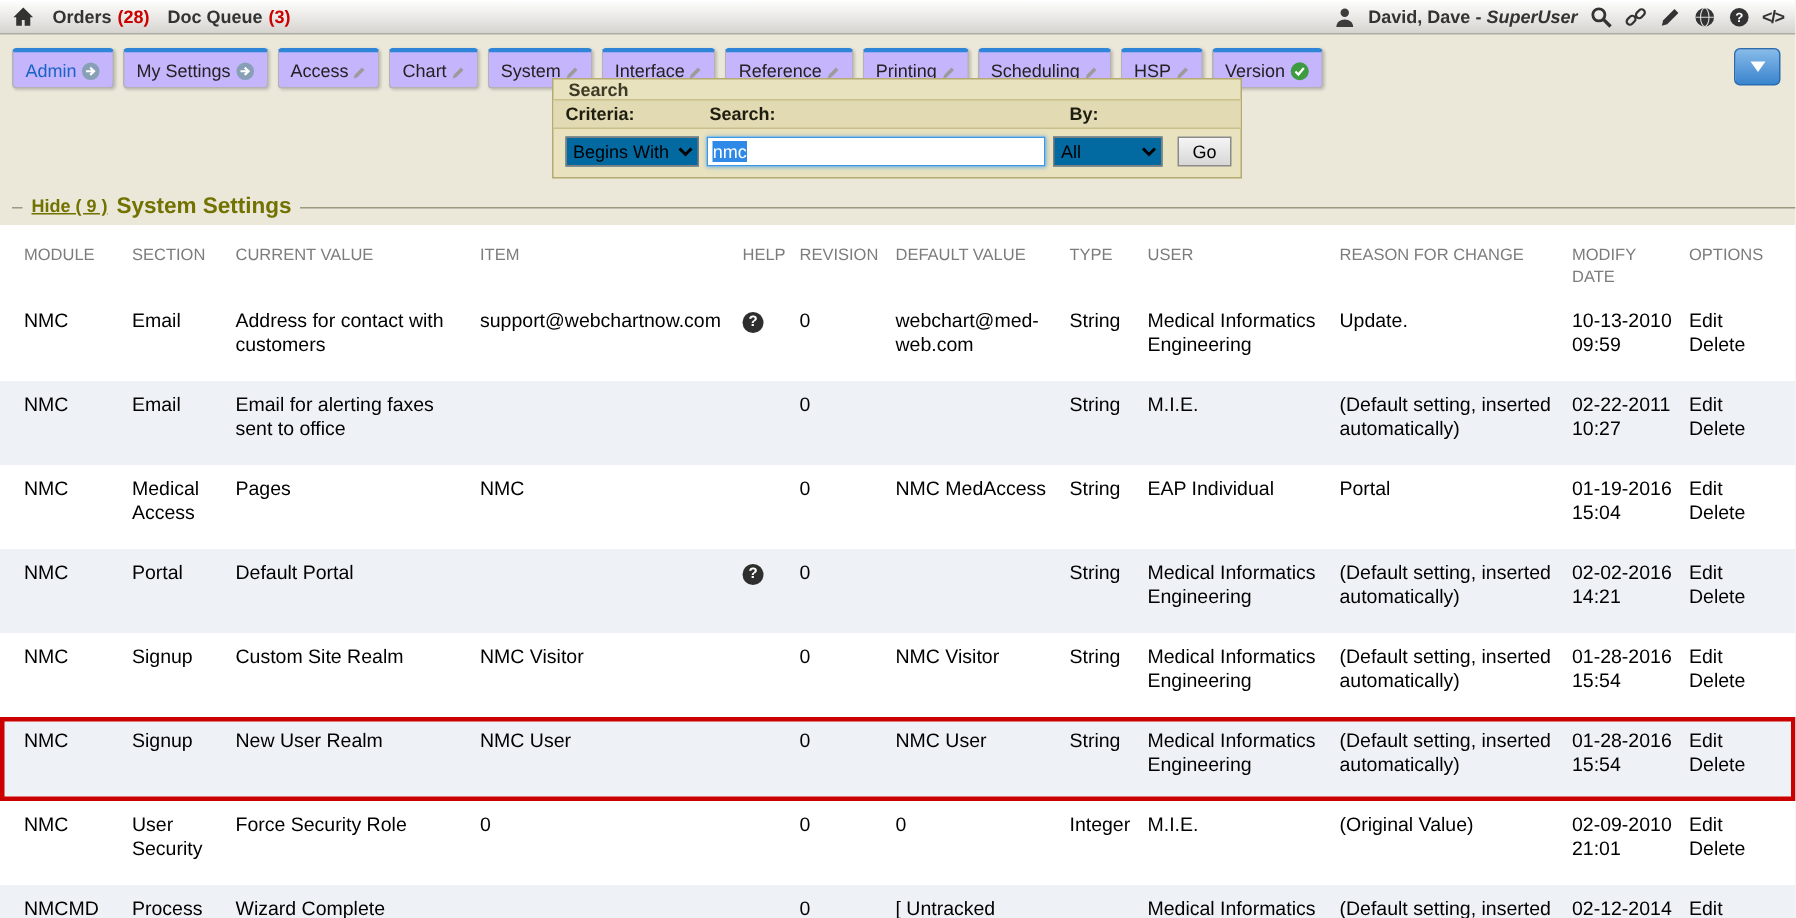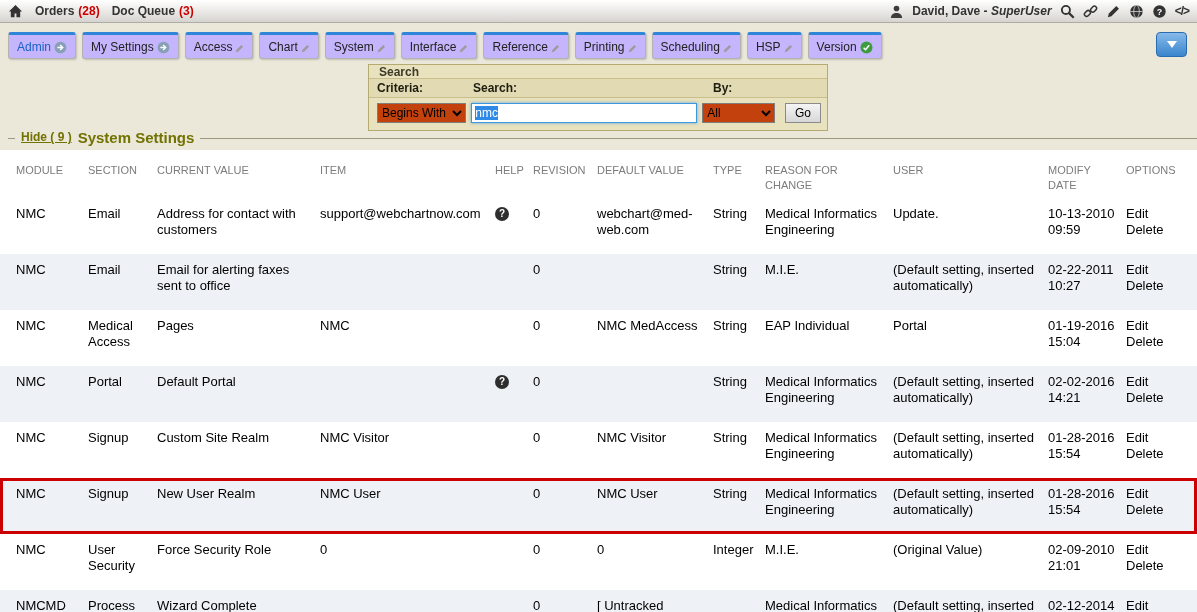--- a/index.html
+++ b/index.html
@@ -26,26 +26,26 @@
     display:flex;align-items:flex-end;gap:3px;cursor:pointer;height:27px;white-space:nowrap}
   .tab.active .tab-label{color:#1a63c5}
   .tab-icon{width:13px;height:13px;display:inline-flex}
   .tab-icon svg{width:100%;height:100%}
   .tab-icon.icon-pencil{width:9px;height:9px;margin-bottom:1px}
   .collapse-btn{position:absolute;right:10px;top:9px;width:31px;height:25px;border:1px solid #2a6cb0;border-radius:4px;
     background:linear-gradient(#87bae9,#3a85cd);display:flex;align-items:center;justify-content:center;cursor:pointer}
   .collapse-btn .tri{width:0;height:0;border-left:5px solid transparent;border-right:5px solid transparent;border-top:7px solid #fff}
 
   
-  .search-panel{position:absolute;left:368px;top:64px;width:460px;background:#e9e2bf;border:1px solid #b4aa72;z-index:5;font-size:12px}
+  .search-panel{position:absolute;left:368px;top:52px;width:460px;background:#e9e2bf;border:1px solid #b4aa72;z-index:5;font-size:12px}
   .sp-title{height:13px;overflow:hidden;font-weight:bold;color:#3e3b27;padding:0 10px;line-height:15px}
   .sp-labels{display:grid;grid-template-columns:96px 240px 1fr;padding:2px 0 2px 8px;font-weight:bold;color:#1d1d10;
     background:#e2dab3;border-top:1px solid #c8bf8d;border-bottom:1px solid #c8bf8d}
   .sp-controls{display:flex;align-items:center;padding:5px 6px 7px 8px;gap:5px}
-  select{font-size:12px;height:20px;border:1px solid #7e7e7e;background:#c2410c;font-family:inherit;cursor:pointer}
+  select{font-size:12px;height:20px;border:1px solid #7e7e7e;background:#0369a1;font-family:inherit;cursor:pointer}
   .criteria-select{width:92px}
   .by-select{width:75px}
   .fake-input{width:233px;height:20px;border:1px solid #3f97e0;box-shadow:0 0 3px rgba(63,151,224,.8);
     background:#fff;padding:2px 3px;font-size:12px;cursor:text;overflow:hidden}
   .fake-input .sel{background:#2e8ae6;color:#fff}
   .go-button{font-size:12px;padding:2px 9px;border:1px solid #8a8a8a;background:linear-gradient(#f5f5f5,#d7d7d7);
     margin-left:5px;cursor:pointer;font-family:inherit}
 
   
   .legend{margin-top:66px;display:flex;align-items:center;gap:6px;padding:0 0 0 8px;height:20px}
@@ -266,22 +266,22 @@
 <div class="table-wrap">
   <div class="grid header-row">
       <div class="th sortable">MODULE</div>
       <div class="th sortable">SECTION</div>
       <div class="th sortable">CURRENT VALUE</div>
       <div class="th sortable">ITEM</div>
       <div class="th">HELP</div>
       <div class="th sortable">REVISION</div>
       <div class="th">DEFAULT VALUE</div>
       <div class="th">TYPE</div>
+      <div class="th sortable">USER</div>
       <div class="th sortable">REASON FOR CHANGE</div>
-      <div class="th sortable">USER</div>
       <div class="th sortable">MODIFY DATE</div>
       <div class="th">OPTIONS</div>
     </div>
   <div>
       <div class="grid row">
         <div class="td">NMC</div>
         <div class="td">Email</div>
         <div class="td">Address for contact with customers</div>
         <div class="td">support@webchartnow.com</div>
         <div class="td help-cell"><span class="help-icon">?</span></div>

